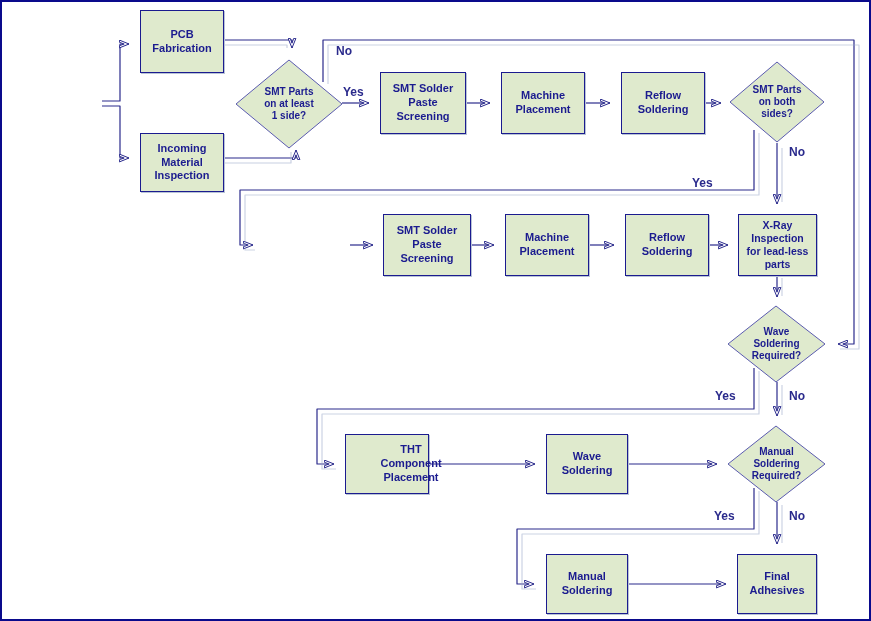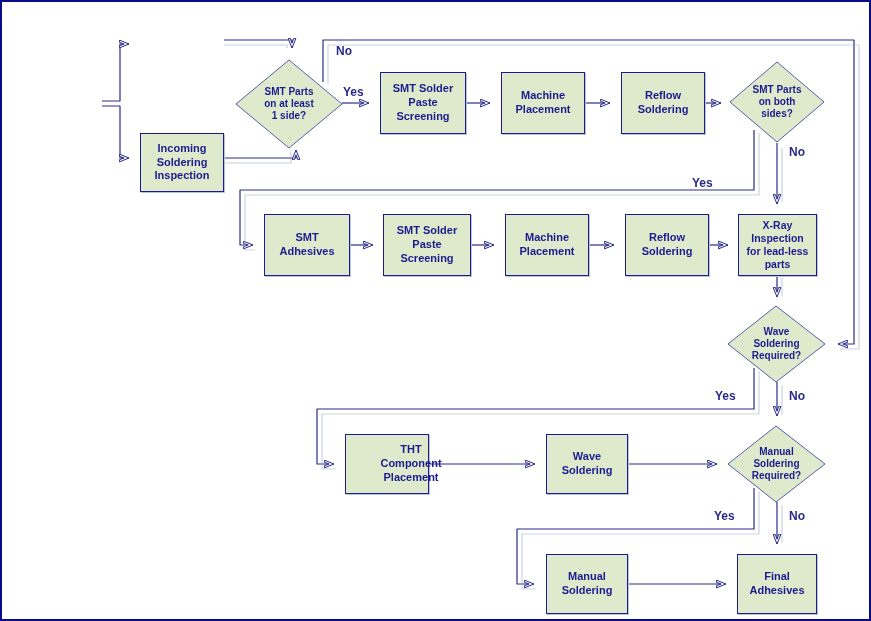--- a/index.html
+++ b/index.html
@@ -116,24 +116,28 @@
       <g stroke="#5b5bb0" fill="#dfeacd" stroke-width="1">
         <polygon points="287,58 340,102 287,146 234,102"></polygon>
         <polygon points="775,60 822,100 775,140 728,100"></polygon>
         <polygon points="774,304 823,342 774,380 726,342"></polygon>
         <polygon points="774,424 823,462 774,500 726,462"></polygon>
       </g>
     </g>
   </svg>
 
 
+  <div class="node proc dark" style="left:138px;top:8px;width:84px;height:63px;">
+    <span style="white-space:pre-line;">PCB
+Fabrication</span>
+  </div>
 
   <div class="node proc dark" style="left:138px;top:131px;width:84px;height:59px;">
     <span style="white-space:pre-line;">Incoming
-Soldering
+Material
 Inspection</span>
   </div>
 
   <div class="dec-label" style="left:234px;top:58px;width:106px;height:88px;">
     <span style="white-space:pre-line;">SMT Parts
 on at least
 1 side?</span>
   </div>
 
   <div class="node proc dark" style="left:378px;top:70px;width:86px;height:62px;">
@@ -151,24 +155,20 @@
     <span style="white-space:pre-line;">Reflow
 Soldering</span>
   </div>
 
   <div class="dec-label" style="left:728px;top:60px;width:94px;height:80px;">
     <span style="white-space:pre-line;">SMT Parts
 on both
 sides?</span>
   </div>
 
-  <div class="node proc dark" style="left:262px;top:212px;width:86px;height:62px;">
-    <span style="white-space:pre-line;">SMT
-Adhesives</span>
-  </div>
 
   <div class="node proc dark" style="left:381px;top:212px;width:88px;height:62px;">
     <span style="white-space:pre-line;">SMT Solder
 Paste
 Screening</span>
   </div>
 
   <div class="node proc dark" style="left:503px;top:212px;width:84px;height:62px;">
     <span style="white-space:pre-line;">Machine
 Placement</span>

